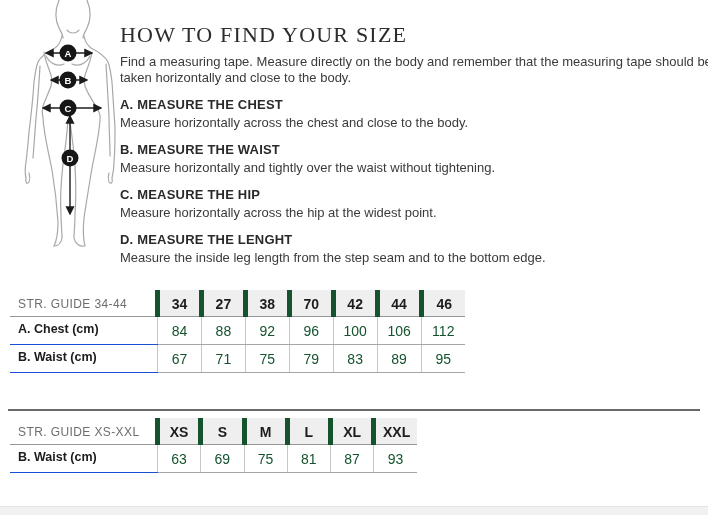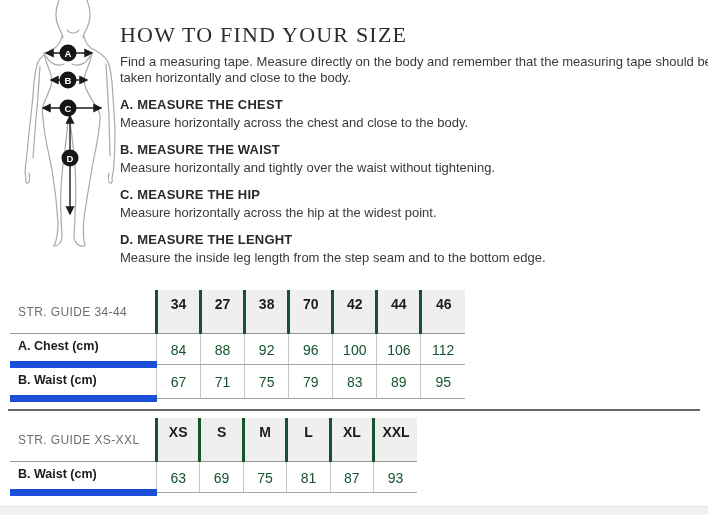--- a/index.html
+++ b/index.html
@@ -32,25 +32,25 @@
   table.size-table{border-collapse:collapse;table-layout:fixed;position:absolute;left:10px;}
   table.table-0{top:290px;width:455px;}
   table.table-1{top:418px;width:407px;}
   table.size-table th:first-child, table.size-table td:first-child{width:125px;}
   th.guide-label{
     font-weight:normal;font-size:12px;color:#6d6d6d;text-align:left;
     padding:6px 12px 5px 8px;letter-spacing:0.4px;border-bottom:1px solid #979797;white-space:nowrap;
   }
   th.size-head{
     background:#efefef;font-size:14px;font-weight:bold;color:#1c1c1c;text-align:center;
-    padding:6px 0 21px 0;border-left:3px solid #14532d;border-bottom:1px solid #979797;
+    padding:6px 0 4px 0;border-left:5px solid #14532d;border-bottom:1px solid #979797;
   }
   td.row-label{
     font-size:12.5px;font-weight:bold;color:#1c1c1c;text-align:left;
-    padding:5px 0 8px 8px;border-bottom:7px solid #1d4ed8;white-space:nowrap;
+    padding:5px 0 8px 8px;border-bottom:1px solid #1d4ed8;white-space:nowrap;
   }
   td.val{
     font-size:14px;color:#14532d;text-align:center;
     padding:5px 0 4px 0;border-left:1px solid #c6c6c6;border-bottom:1px solid #a6a6a6;
   }
 
   .divider{position:absolute;left:8px;top:409px;width:692px;height:0;border-top:2px solid #696969;}
   .bottom-strip{position:absolute;left:0;top:506px;width:708px;height:9px;background:#f1f1f2;border-top:1px solid #e4e4e4;}
 </style>
 </head>

